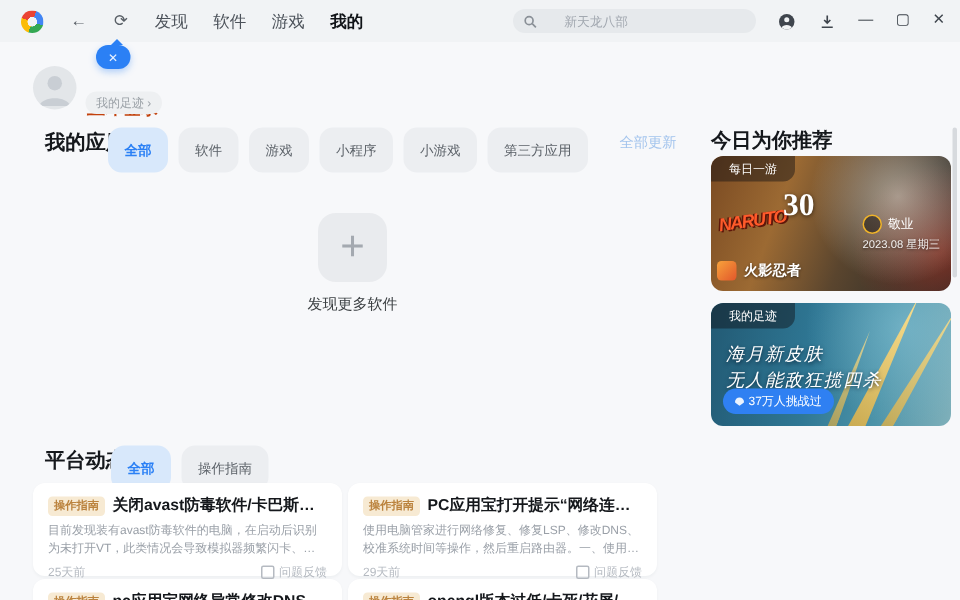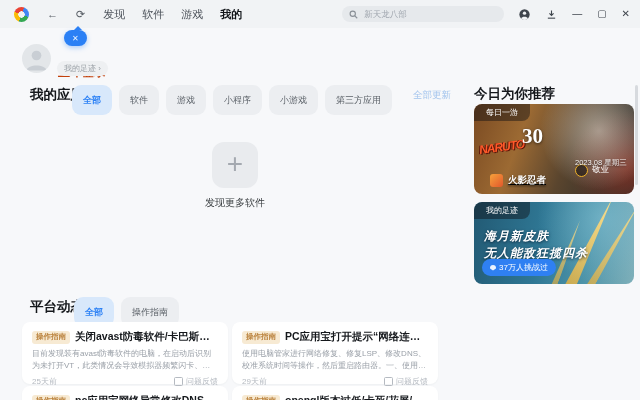--- a/index.html
+++ b/index.html
@@ -11,21 +11,21 @@
   .titlebar{position:absolute;top:0;left:0;width:640px;height:28px;background:#f1f3f5;
             display:flex;align-items:center;box-sizing:border-box;padding:0 10px;}
   .logo{width:15px;height:15px;border-radius:50%;margin-left:4px;
         background:radial-gradient(circle at center,#f1f3f5 0 29%,transparent 31%),
         conic-gradient(from 20deg,#4285f4 0 25%,#34a853 25% 50%,#fbbc05 50% 75%,#ea4335 75% 100%);}
   .nav-btn{font-size:11px;color:#595f66;margin-left:18px;cursor:default;line-height:1;}
   .tabs{display:flex;gap:17px;margin-left:18px;}
   .tab{font-size:11px;color:#4c525a;}
   .tab.active{color:#111418;font-weight:bold;}
   .search{margin-left:auto;width:162px;height:16px;background:#e6e9ec;border-radius:9px;
-          display:flex;align-items:center;padding:0 7px;box-sizing:border-box;}
+          display:flex;align-items:center;padding:0 7px;box-sizing:border-box;gap:12px;}
   .search svg{flex:0 0 auto;}
   .search input{border:0;background:transparent;outline:none;font-size:8.5px;color:#3c4043;
                 width:100%;margin-left:4px;font-family:inherit;}
   .search input::placeholder{color:#a2a8b0;}
   .tb-icons{display:flex;align-items:center;gap:15px;margin-left:14px;}
   .tb-ic{font-size:10px;color:#3f454d;line-height:1;}
   .tb-ic svg{display:block;}
 
   
   .tooltip{position:absolute;left:64px;top:30px;height:16px;background:#2b80f5;border-radius:9px;
@@ -63,38 +63,38 @@
               font-size:8px;padding:3px 12px;border-radius:8px 0 8px 0;z-index:3;}
   .daily{left:474px;top:104px;width:160px;height:90px;
          background:radial-gradient(circle at 78% 30%,rgba(235,230,220,.55),transparent 42%),
                     radial-gradient(circle at 95% 70%,rgba(200,60,40,.5),transparent 35%),
                     linear-gradient(110deg,#7a4a22 0%,#9c6a33 30%,#5a452e 58%,#3a332a 82%,#2b2724 100%);}
   .naruto-logo{position:absolute;left:5px;top:36px;font-size:12px;font-weight:bold;font-style:italic;
                color:#ff5a2a;text-shadow:1px 1px 0 #5e160a,-1px 0 0 #5e160a;transform:rotate(-8deg);
                letter-spacing:-1px;z-index:2;}
   .day-num{position:absolute;left:48px;top:20px;font-family:"Liberation Serif","DejaVu Serif",serif;
            font-size:21px;font-weight:bold;color:#fff;text-shadow:0 1px 3px rgba(0,0,0,.6);z-index:2;}
-  .word-row{position:absolute;left:101px;top:39px;display:flex;align-items:flex-start;gap:4px;z-index:2;margin-top:21px;}
+  .word-row{position:absolute;left:101px;top:39px;display:flex;align-items:center;gap:4px;z-index:2;}
   .word-seal{width:11px;height:11px;border-radius:50%;background:rgba(0,0,0,.45);border:1px solid #f0b429;}
   .word-text{font-size:8.5px;color:#fff;}
   .date-text{position:absolute;left:101px;top:54px;font-size:7.5px;color:rgba(255,255,255,.92);
              text-shadow:0 1px 2px rgba(0,0,0,.6);z-index:2;}
-  .game-row{position:absolute;left:16px;bottom:7px;display:flex;align-items:center;gap:5px;z-index:2;text-decoration:underline;}
+  .game-row{position:absolute;left:4px;bottom:7px;display:flex;align-items:center;gap:5px;z-index:2;}
   .game-ic{width:13px;height:13px;border-radius:3px;background:linear-gradient(135deg,#f7a23b,#e2572b);}
   .game-name{font-size:9.5px;font-weight:bold;color:#fff;text-shadow:0 1px 2px rgba(0,0,0,.6);}
 
   .challenge{left:474px;top:202px;width:160px;height:82px;
              background:radial-gradient(circle at 80% 20%,rgba(140,200,220,.5),transparent 45%),
                         linear-gradient(100deg,#225a74 0%,#2f7794 42%,#4c93a8 70%,#7fb0ba 100%);}
   .bolt{position:absolute;background:linear-gradient(180deg,rgba(255,225,140,.95),rgba(244,178,50,.75));
         border-radius:3px;clip-path:polygon(55% 0,100% 96%,20% 100%);z-index:1;}
   .bolt.b1{width:14px;height:105px;right:38px;top:-10px;transform:rotate(26deg);}
   .bolt.b2{width:9px;height:95px;right:16px;top:-4px;transform:rotate(31deg);opacity:.9;}
   .bolt.b3{width:7px;height:70px;right:64px;top:16px;transform:rotate(22deg);opacity:.8;}
-  .headline{position:absolute;left:10px;top:26px;z-index:2;color:#fff;font-weight:bold;font-style:italic;
+  .headline{position:absolute;left:10px;top:26px;z-index:2;color:#fff;font-weight:normal;font-style:italic;
             font-size:12px;line-height:1.45;letter-spacing:1px;text-shadow:0 1px 3px rgba(0,20,40,.8);}
   .part-pill{position:absolute;left:8px;bottom:8px;background:#2f80f2;border-radius:9px;z-index:2;
              display:flex;align-items:center;gap:3px;color:#fff;font-size:8px;padding:3px 8px;}
   .part-dot{width:6px;height:6px;border-radius:50%;background:rgba(255,255,255,.9);
             clip-path:polygon(0 0,100% 0,100% 65%,50% 100%,0 65%);}
 
   
   .news-title{position:absolute;left:30px;top:298px;}
   .news-chips{position:absolute;left:74px;top:297px;display:flex;gap:7px;}
   .newscard{position:absolute;width:206px;background:#fff;border-radius:8px;box-sizing:border-box;

